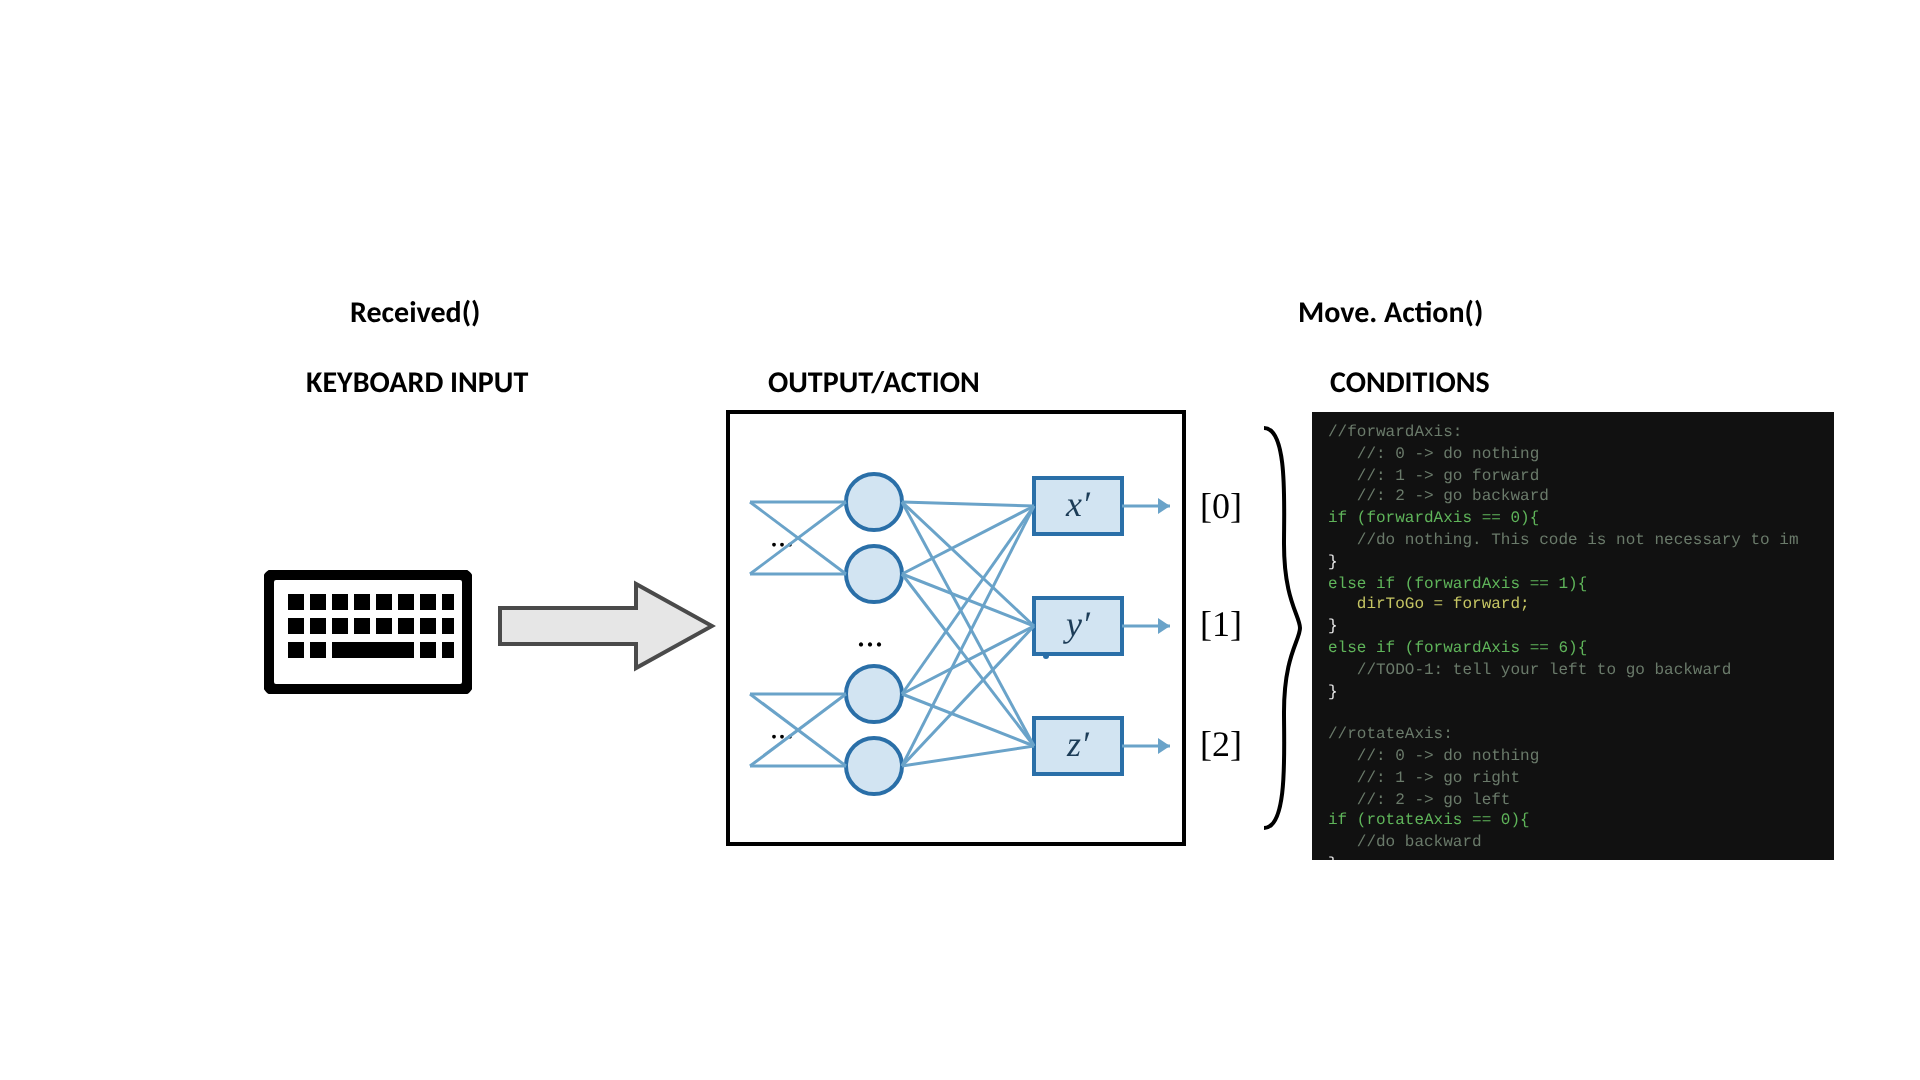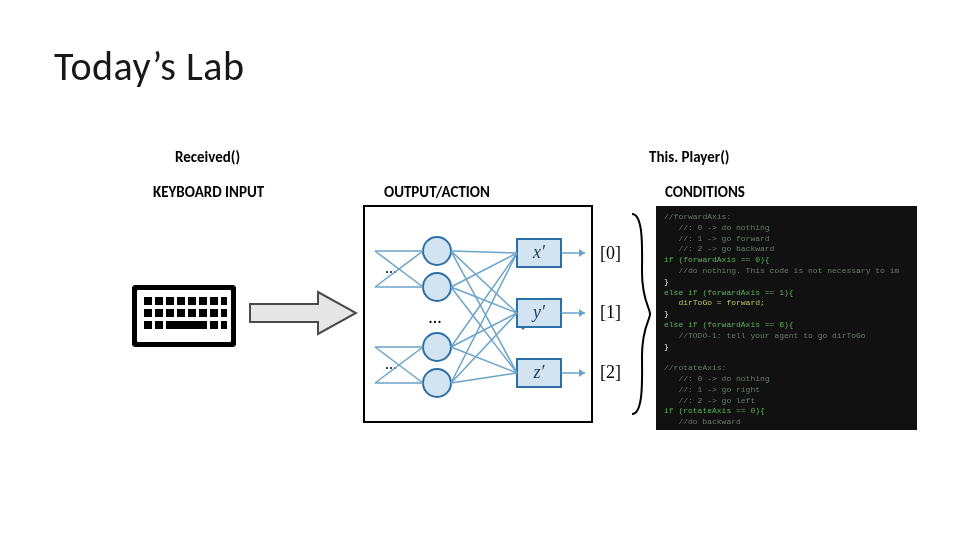--- a/index.html
+++ b/index.html
@@ -112,24 +112,23 @@
   .code .cm  { color: #6a7a6a; }
   .code .kw  { color: #5fb45a; margin-top: 16px; }
   .code .id  { color: #c5c563; }
   .code .lit { color: #e8e8e8; }
 </style>
 </head>
 <body>
 
 <div class="slide">
 
-  <div class="title">Today’s Lab</div>
 
   <div class="label lbl-h1">Received()</div>
-  <div class="label lbl-h3">This. Player()</div>
+  <div class="label lbl-h3">Move. Action()</div>
 
   <div class="label lbl-s1">KEYBOARD INPUT</div>
   <div class="label lbl-s2">OUTPUT/ACTION</div>
   <div class="label lbl-s3">CONDITIONS</div>
 
   <svg class="keyboard" viewBox="0 0 104 62">
     <rect x="2" y="2" width="100" height="58" rx="4" ry="4" fill="none" stroke="#000" stroke-width="6"></rect>
 
     <g fill="#000">
 
@@ -243,21 +242,21 @@
 <span class="cm">   //: 0 -&gt; do nothing</span>
 <span class="cm">   //: 1 -&gt; go forward</span>
 <span class="cm">   //: 2 -&gt; go backward</span>
 <span class="kw">if (forwardAxis == 0){</span>
 <span class="cm">   //do nothing. This code is not necessary to im</span>
 <span class="lit">}</span>
 <span class="kw">else if (forwardAxis == 1){</span>
 <span class="id">   dirToGo = forward;</span>
 <span class="lit">}</span>
 <span class="kw">else if (forwardAxis == 6){</span>
-<span class="cm">   //TODO-1: tell your agent to go dirToGo</span>
+<span class="cm">   //TODO-1: tell your left to go backward</span>
 <span class="lit">}</span>
 <span></span>
 <span class="cm">//rotateAxis:</span>
 <span class="cm">   //: 0 -&gt; do nothing</span>
 <span class="cm">   //: 1 -&gt; go right</span>
 <span class="cm">   //: 2 -&gt; go left</span>
 <span class="kw">if (rotateAxis == 0){</span>
 <span class="cm">   //do backward</span>
 <span class="lit">}</span>
 

